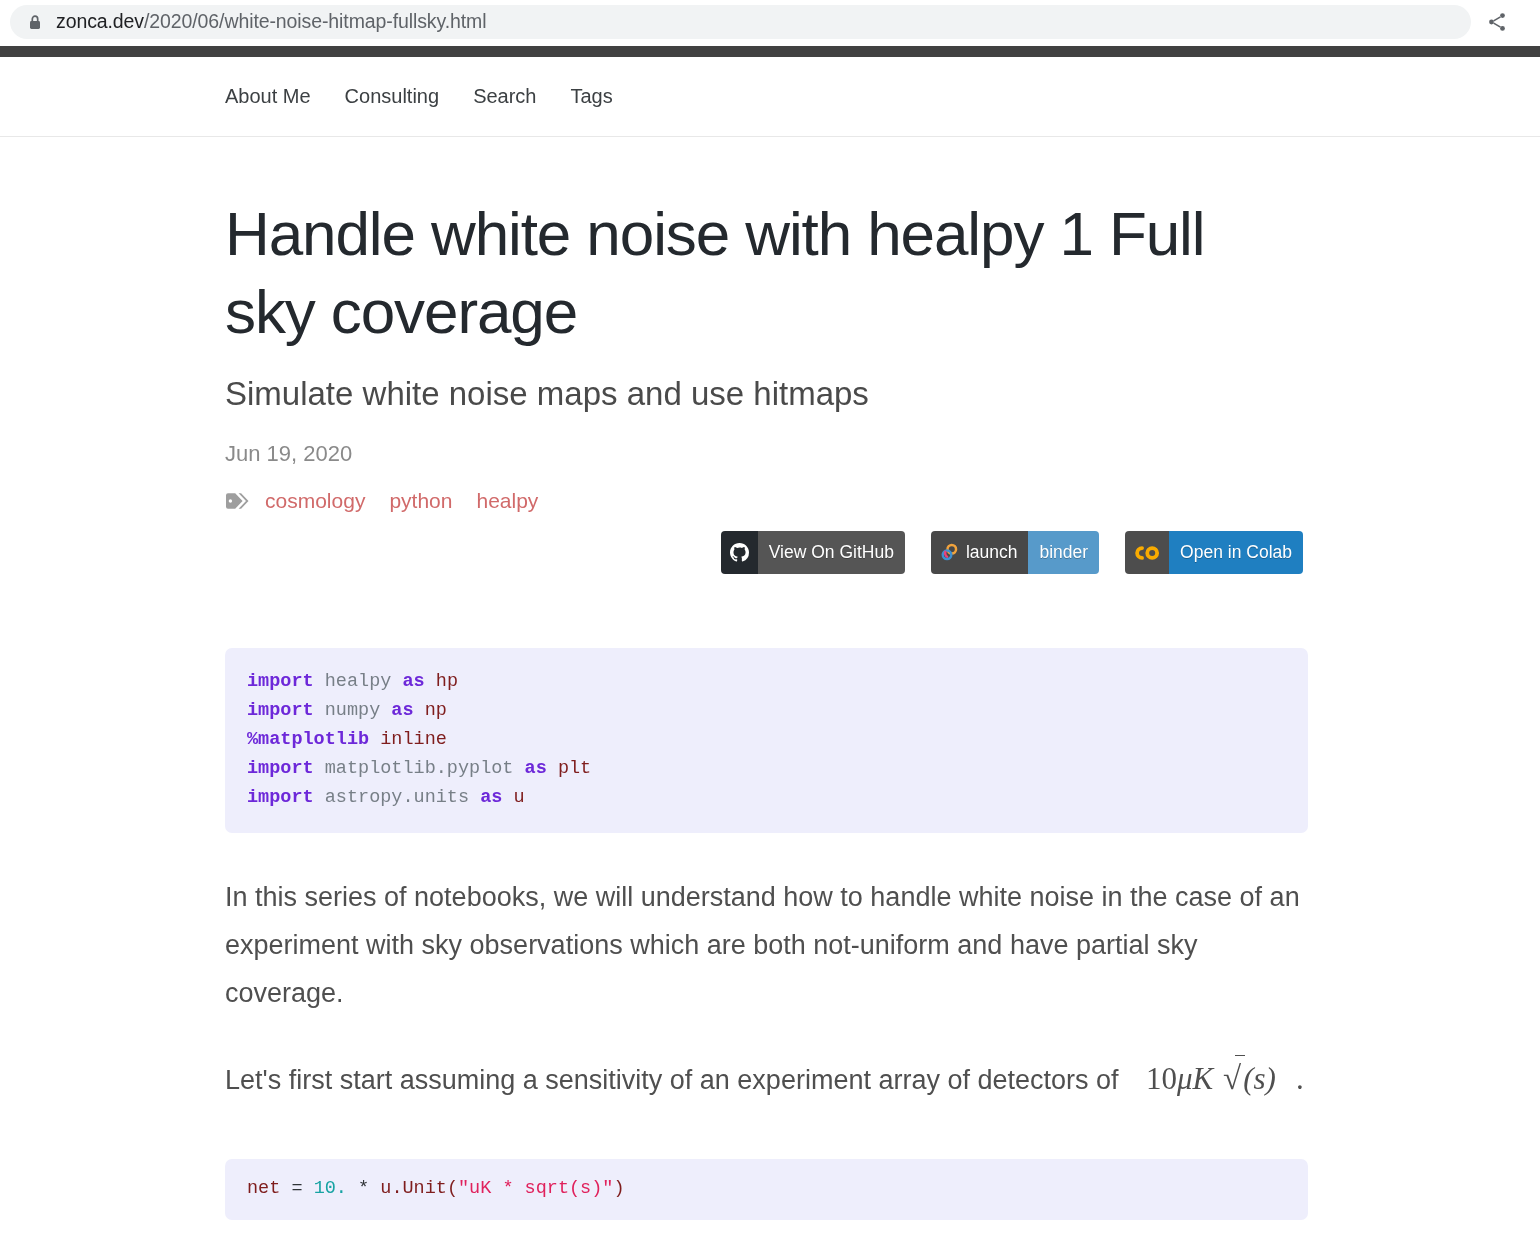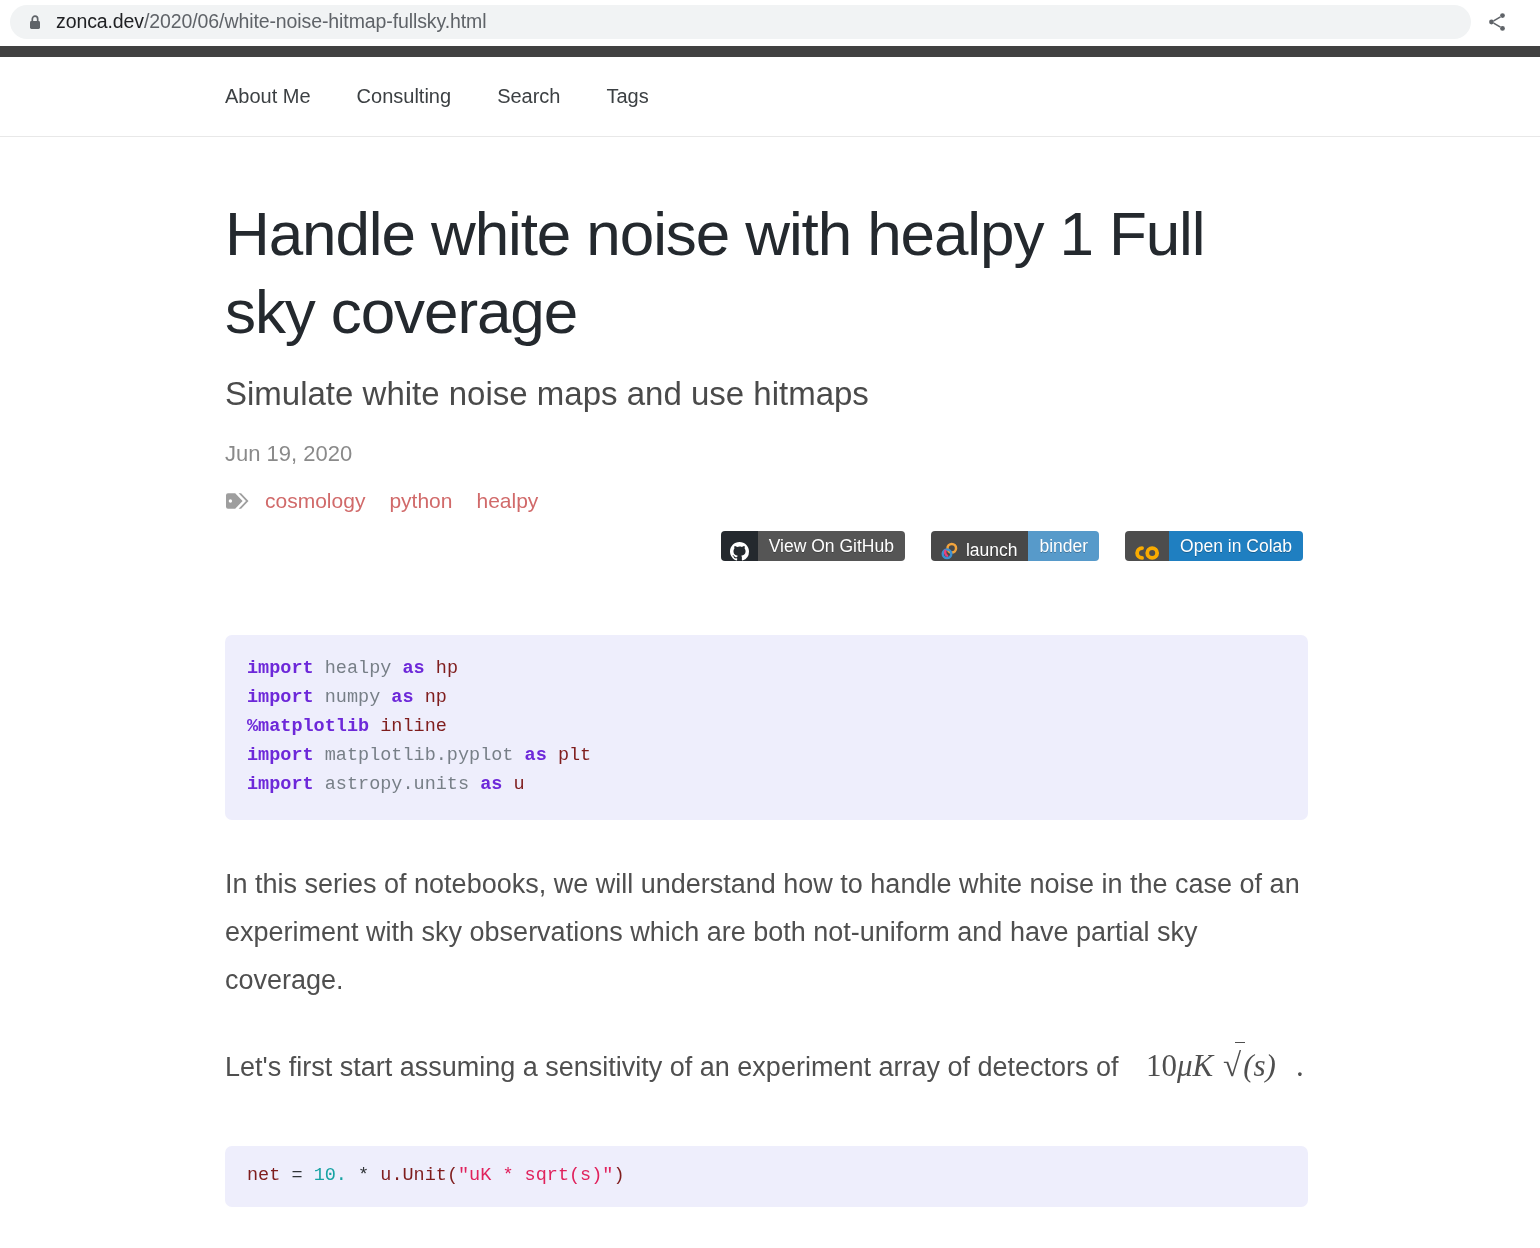--- a/index.html
+++ b/index.html
@@ -73,21 +73,21 @@
   }
   .brand {
     font-size: 38px;
     color: #3c4043;
     font-weight: 400;
     letter-spacing: -0.4px;
   }
   .nav {
     display: flex;
     align-items: flex-end;
-    gap: 46px;
+    gap: 34px;
   }
   .nav a {
     font-size: 20px;
     color: #3c4043;
     text-decoration: none;
     white-space: nowrap;
   }
 
   
   .content {
@@ -133,27 +133,27 @@
   .badges {
     display: flex;
     justify-content: flex-end;
     gap: 26px;
     margin-top: 14px;
     padding-right: 12px;
   }
   .badge {
     display: flex;
     align-items: stretch;
-    height: 30px;
+    height: 43px;
     border-radius: 4px;
     overflow: hidden;
     font-size: 17.5px;
   }
   .badge .left {
-    display: flex; align-items: flex-end;
+    display: flex; align-items: center;
     padding: 0 9px;
     gap: 7px;
   }
   .badge .right {
     display: flex; align-items: center;
     padding: 0 11px;
     color: #ffffff;
     text-shadow: 0 1px 0 rgba(0,0,0,.25);
     white-space: nowrap;
   }

